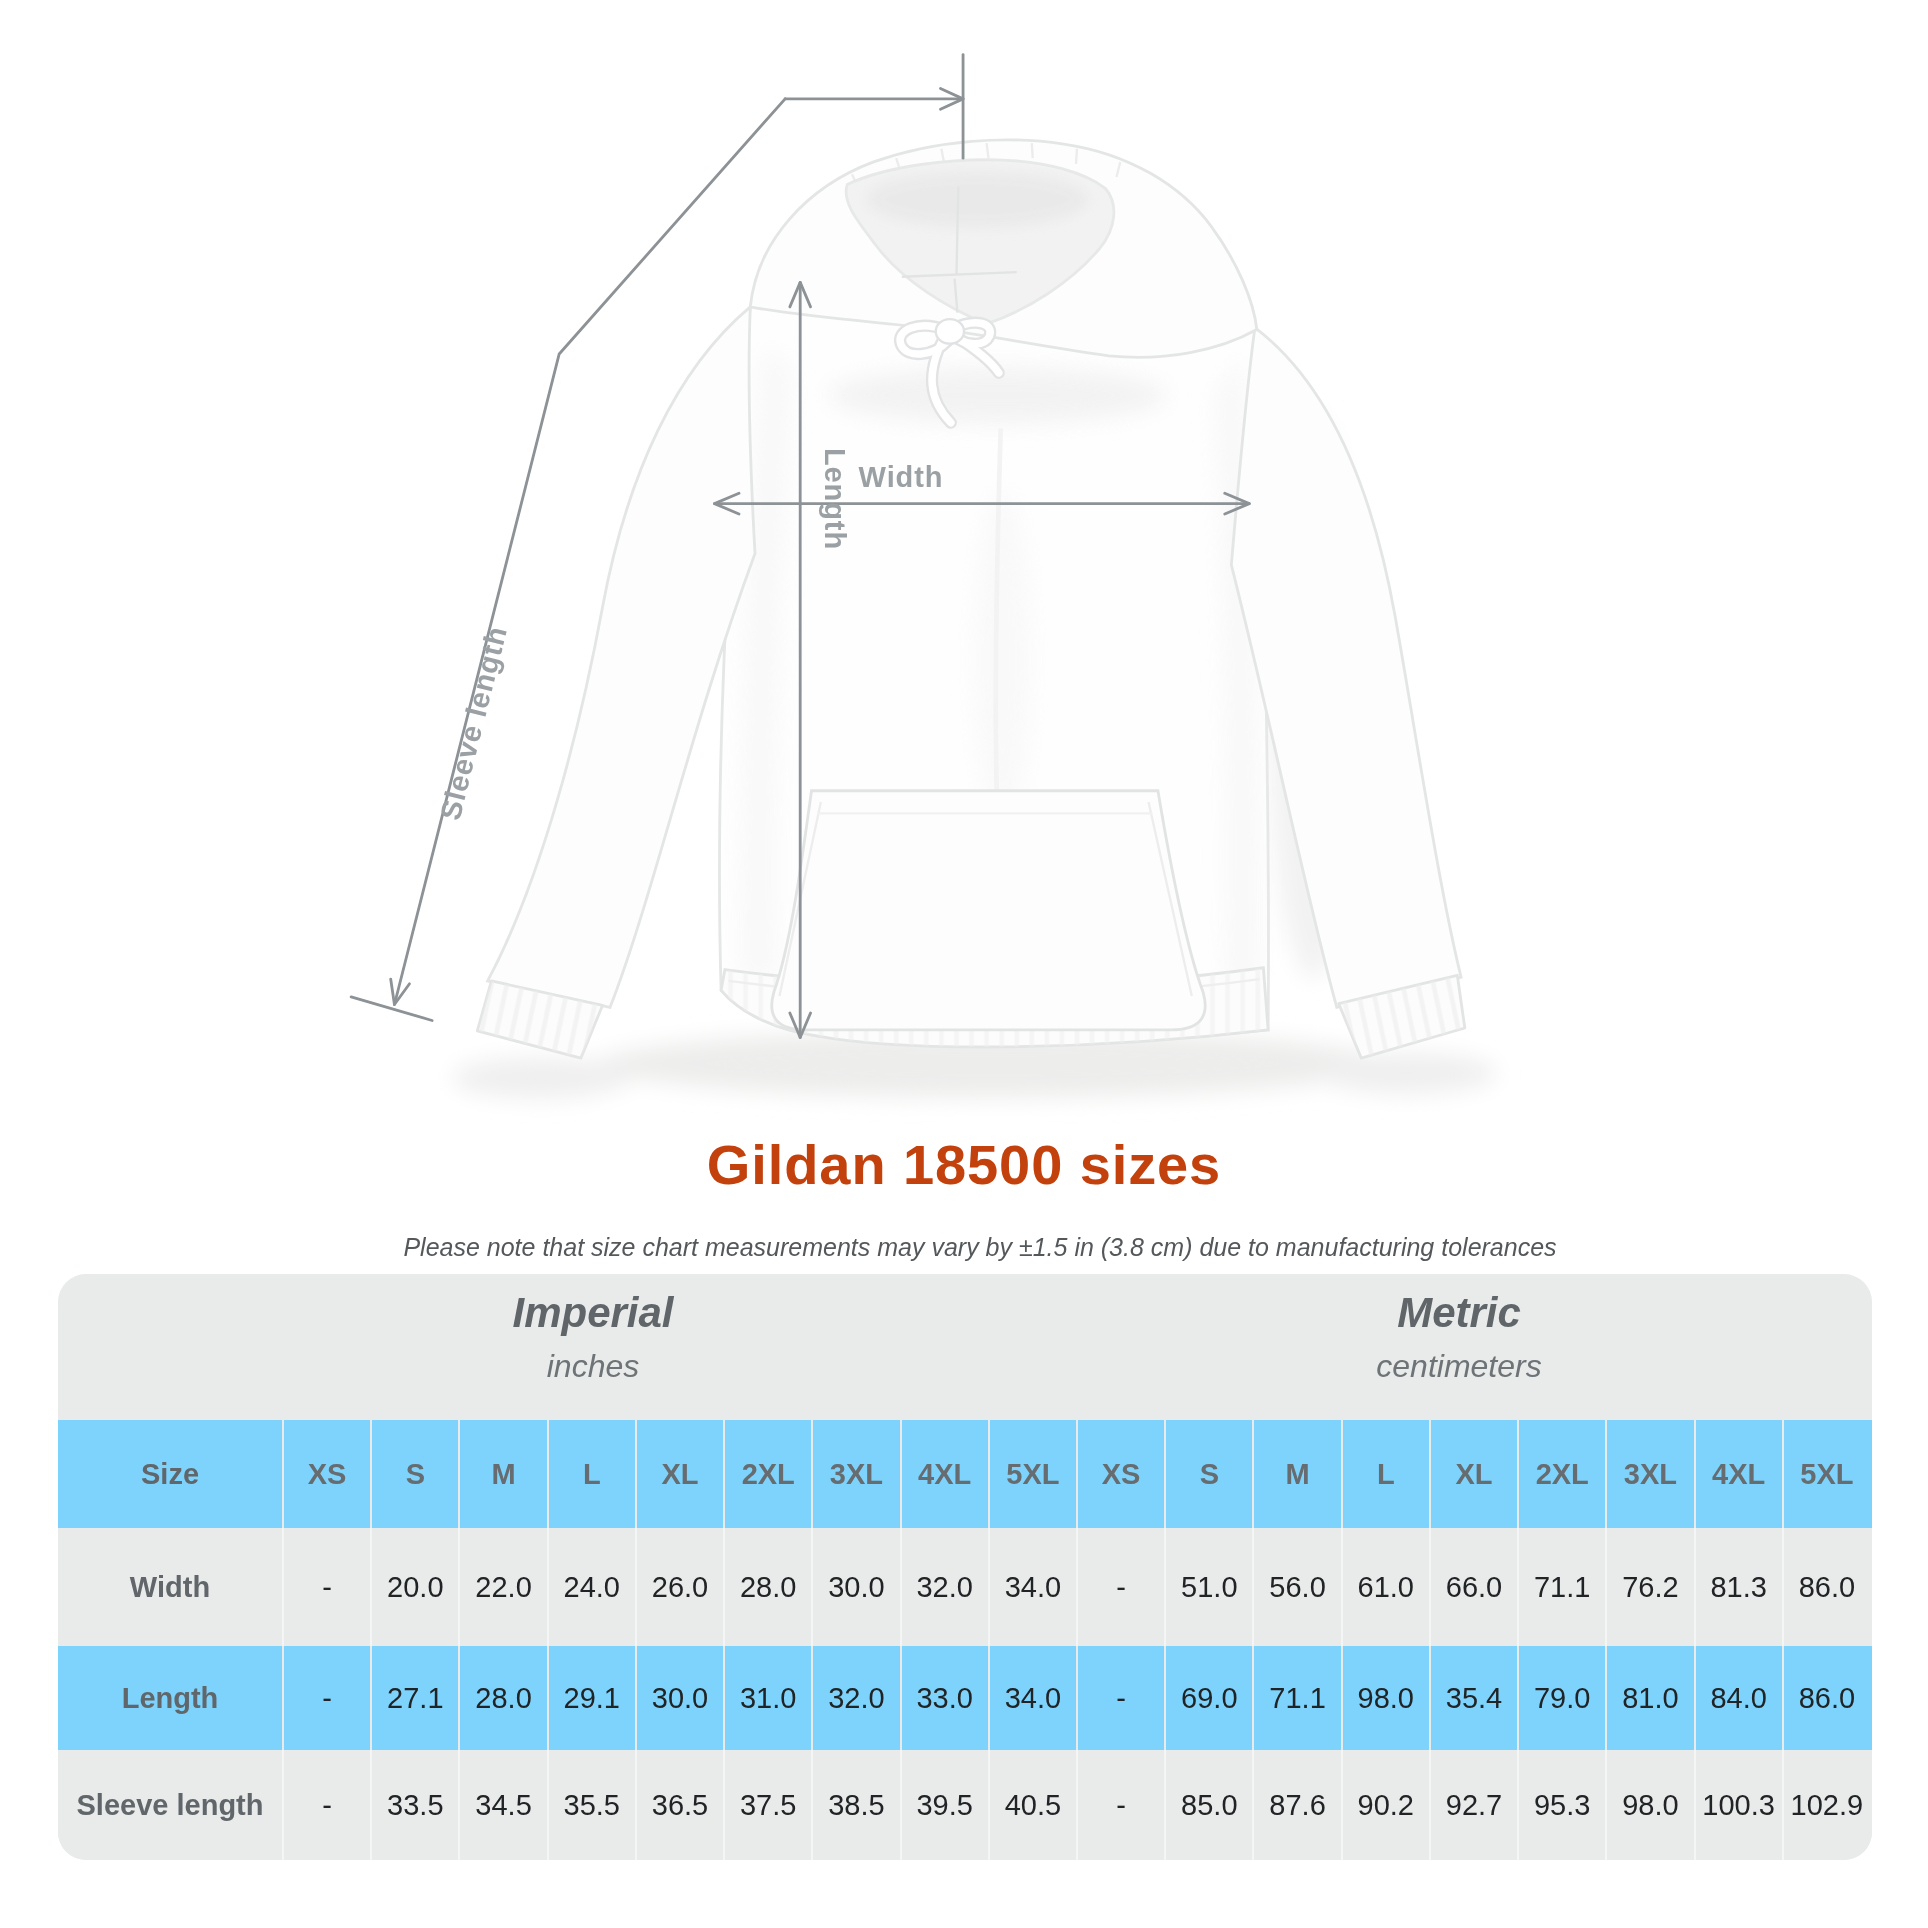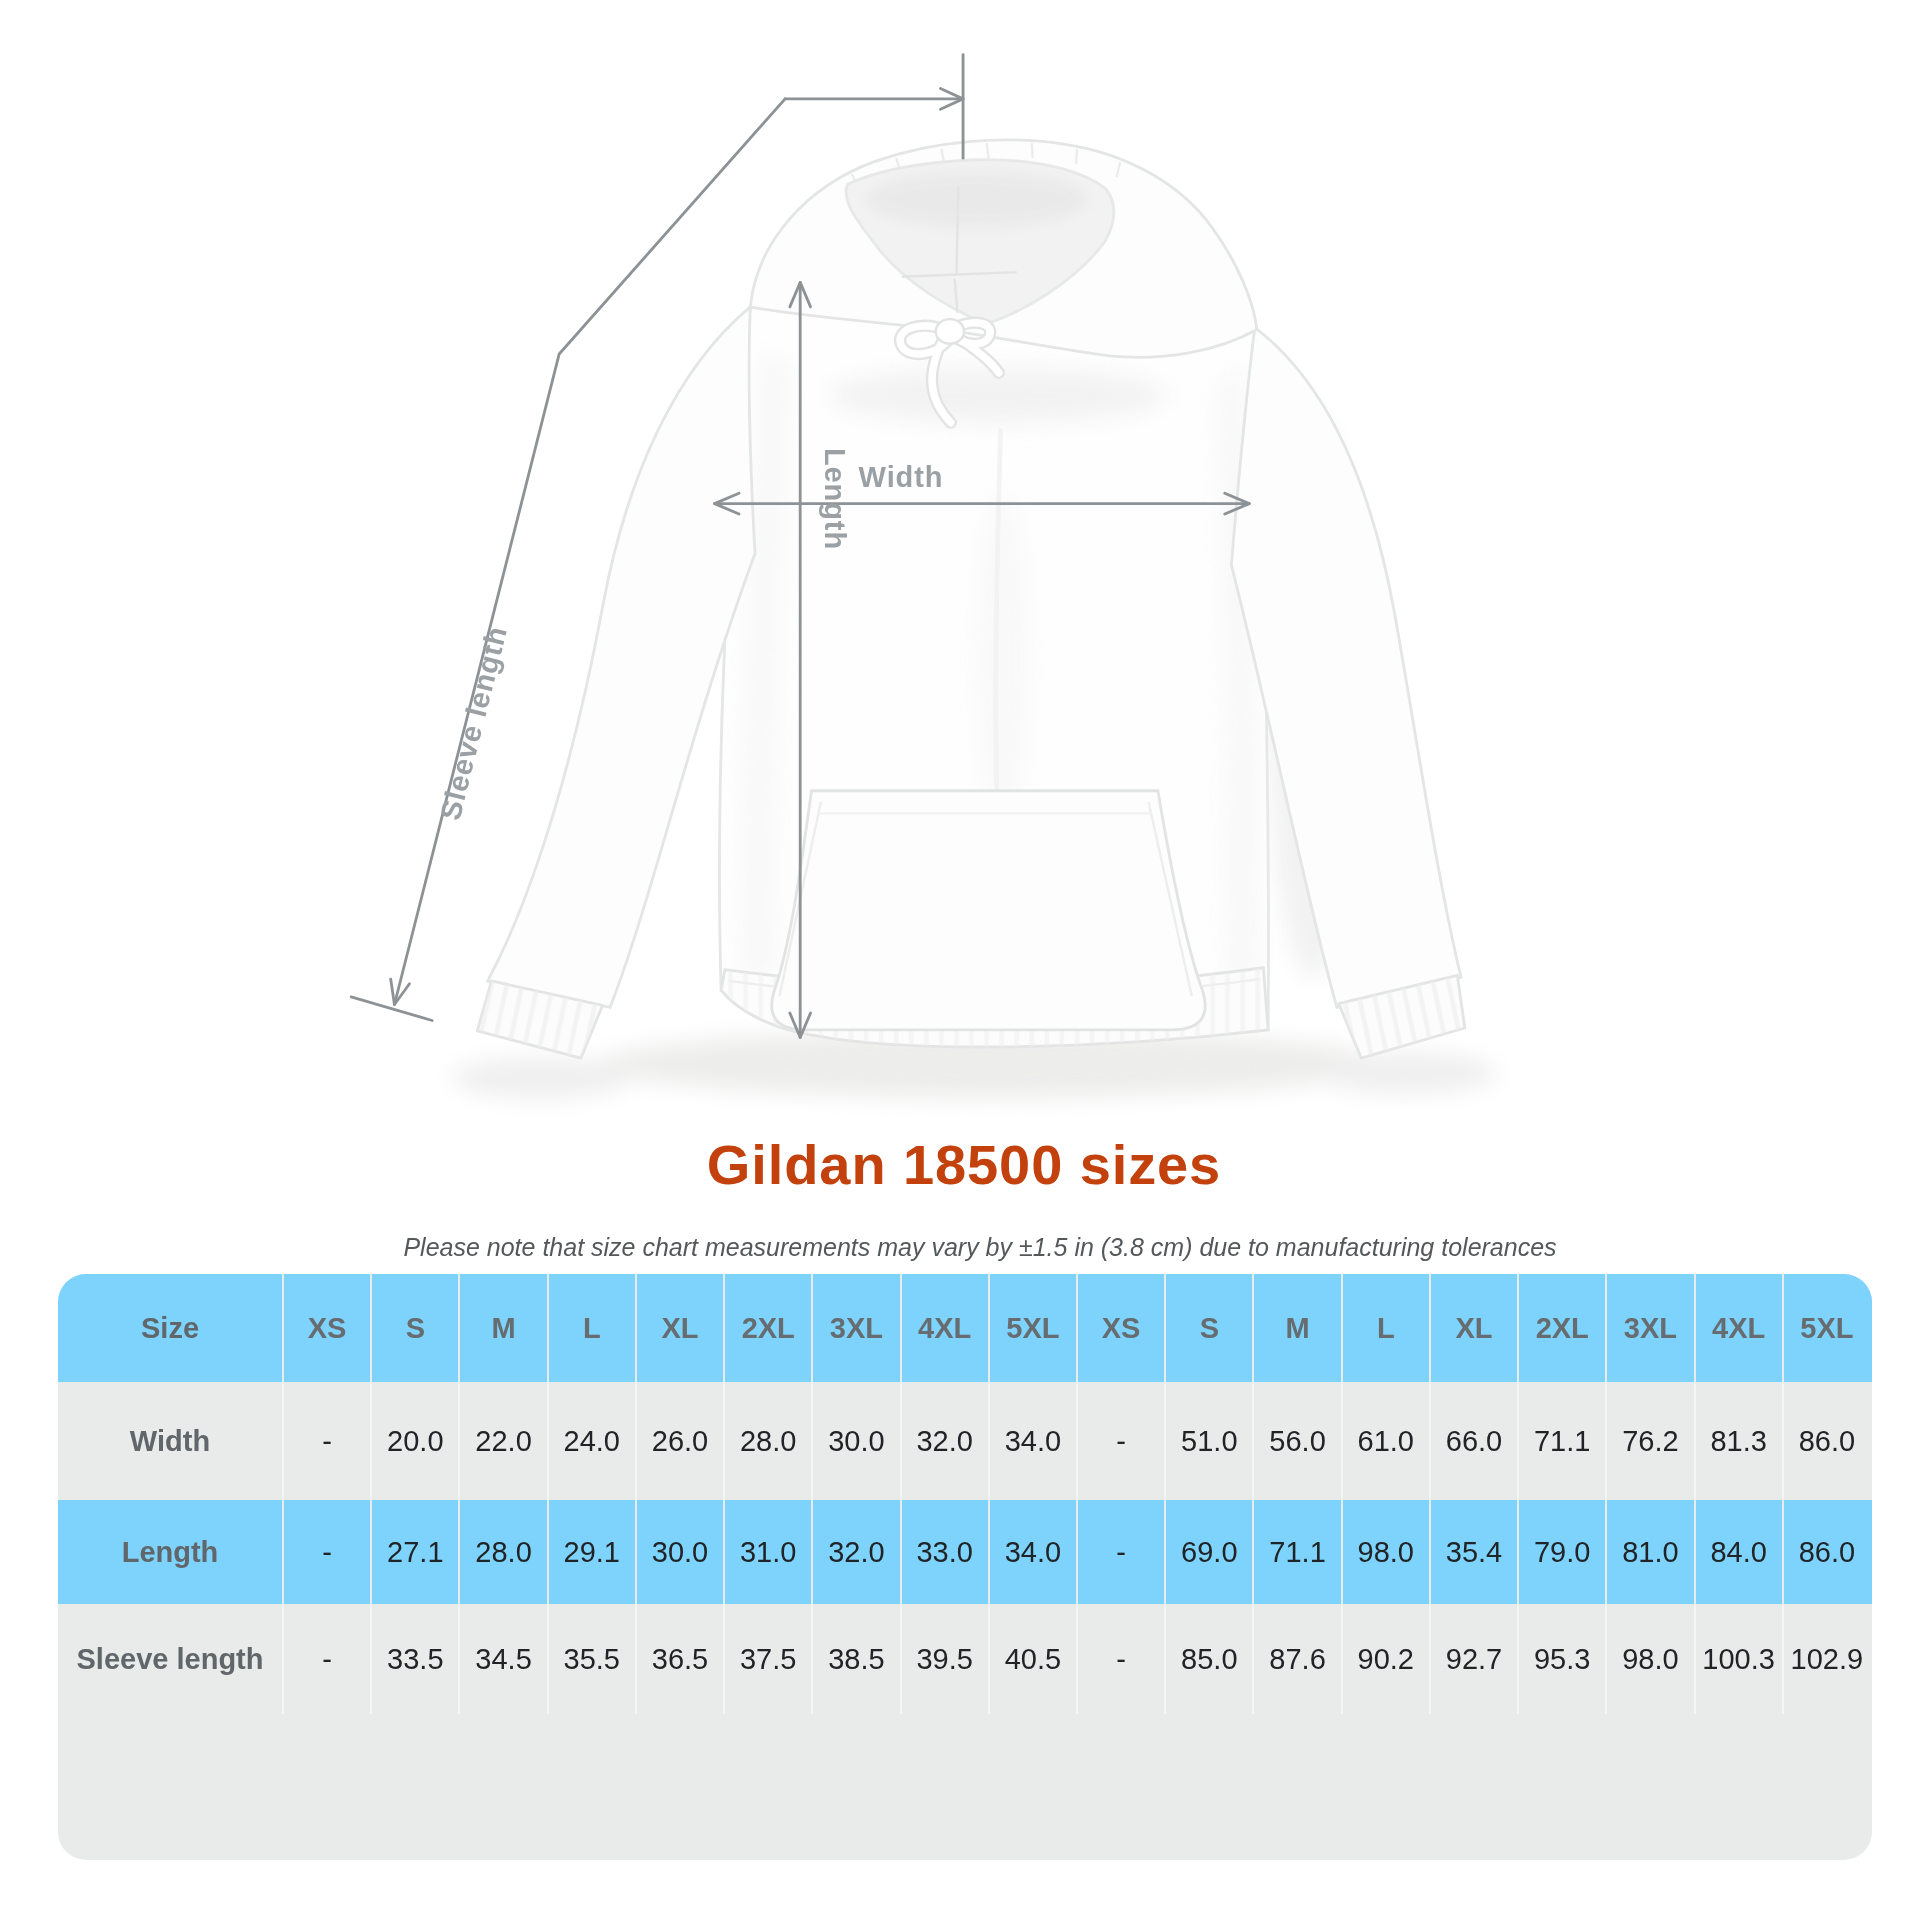--- a/index.html
+++ b/index.html
@@ -177,20 +177,30 @@
 
   <div class="ann" id="lbl-width">Width</div>
   <div class="ann" id="lbl-length">Length</div>
   <div class="ann" id="lbl-sleeve">Sleeve length</div>
 
   <h1 id="page-title">Gildan 18500 sizes</h1>
   <p id="page-subtitle">Please note that size chart measurements may vary by ±1.5 in (3.8 cm) due to manufacturing tolerances</p>
 
   <div id="size-table">
 
+    <div id="unit-band">
+      <div class="unit imperial">
+        <div class="uname">Imperial</div>
+        <div class="usub">inches</div>
+      </div>
+      <div class="unit metric">
+        <div class="uname">Metric</div>
+        <div class="usub">centimeters</div>
+      </div>
+    </div>
 
     <div class="row white rHeader">
       <div class="cell rowlabel">Size</div>
       <div class="cell hdr">XS</div>
       <div class="cell hdr">S</div>
       <div class="cell hdr">M</div>
       <div class="cell hdr">L</div>
       <div class="cell hdr">XL</div>
       <div class="cell hdr">2XL</div>
       <div class="cell hdr">3XL</div>

